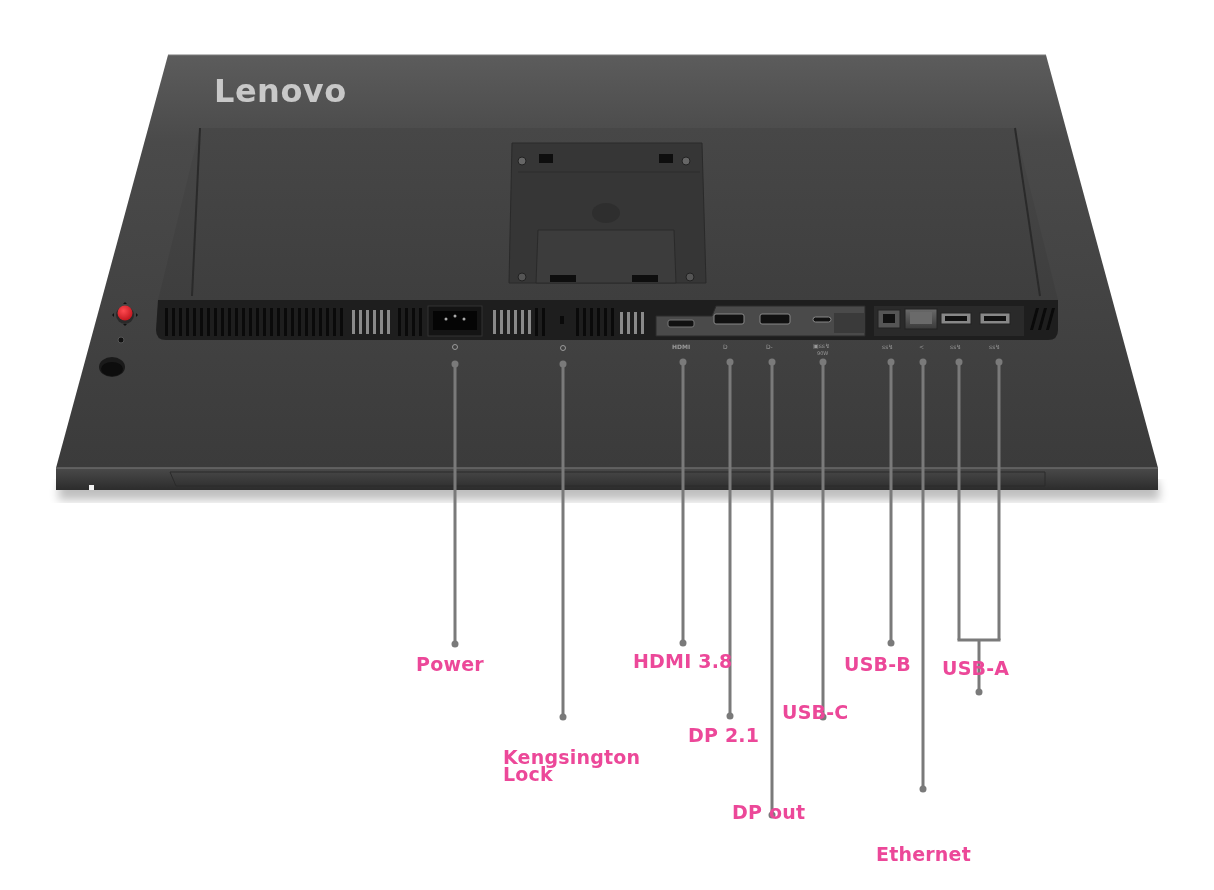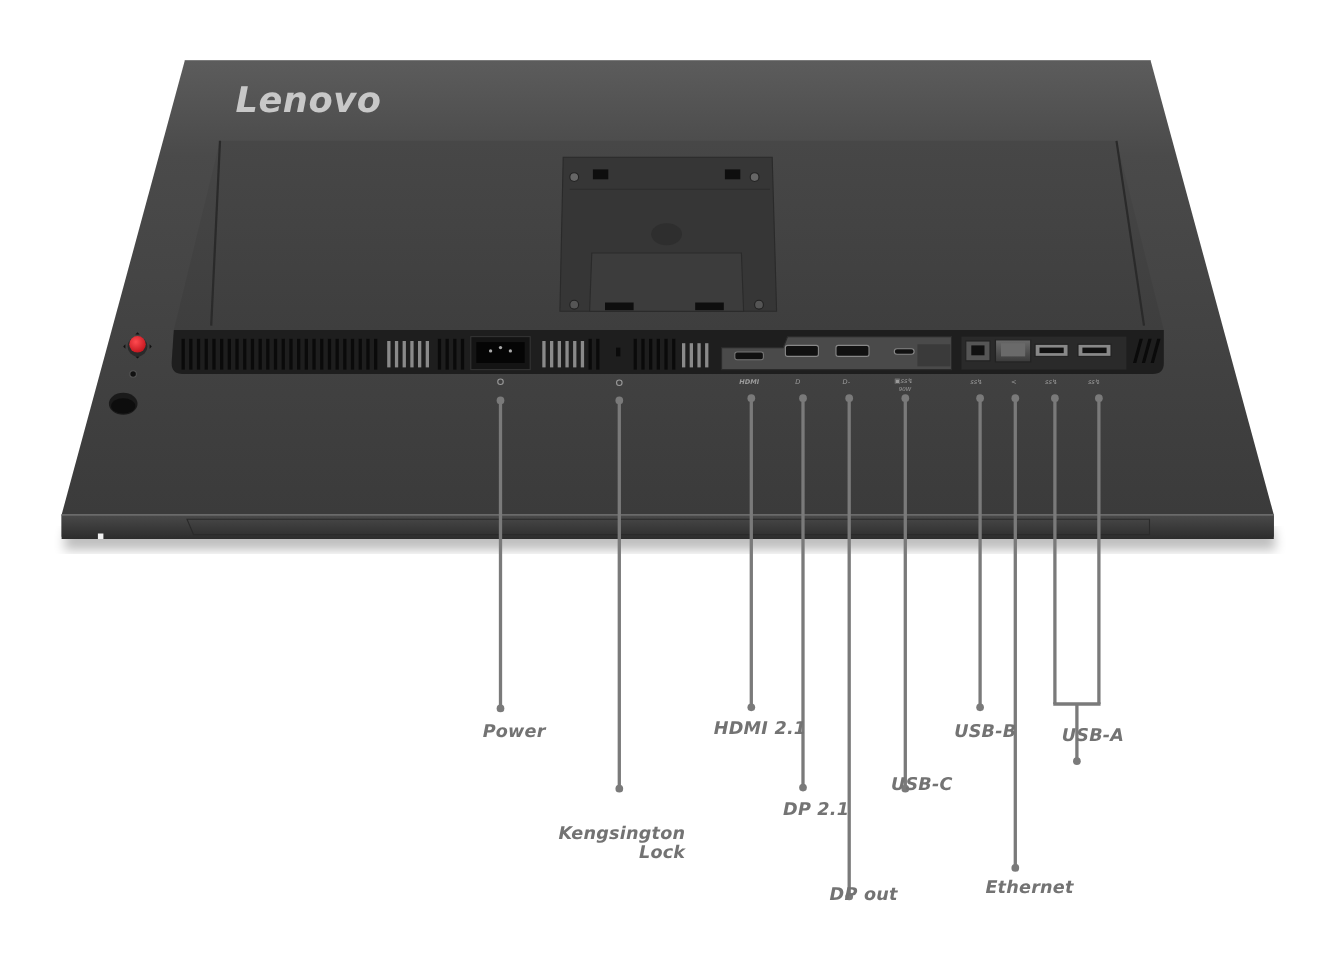--- a/index.html
+++ b/index.html
@@ -1,18 +1,18 @@
 <!DOCTYPE html>
 <html><head>
 <meta charset="utf-8">
 <style>
   html,body{margin:0;padding:0;background:#ffffff;}
   body{width:1214px;height:890px;position:relative;overflow:hidden;font-family:"DejaVu Sans","Liberation Sans",sans-serif;}
-  .stage{position:absolute;left:0;top:0;width:1214px;height:812px;font-style:italic;}
-  .label{position:absolute;color:#737373;font-weight:bold;font-size:16px;text-align:right;line-height:17px;letter-spacing:0.2px;white-space:pre-line;}
+  .stage{position:absolute;left:0;top:0;width:1214px;height:812px;}
+  .label{position:absolute;color:#ec4899;font-weight:bold;font-size:19px;text-align:left;line-height:17px;letter-spacing:0.2px;white-space:pre-line;}
   .logo{position:absolute;left:214px;top:72px;font-family:"DejaVu Sans","Liberation Sans",sans-serif;font-size:32px;font-weight:bold;color:#c8c8c8;letter-spacing:0.5px;}
 </style>
 </head>
 <body>
 
 <div class="stage">
 
 <svg width="1214" height="890" viewBox="0 0 1214 890" xmlns="http://www.w3.org/2000/svg">
   <defs>
     <linearGradient id="backGrad" x1="0" y1="0" x2="0" y2="1">
@@ -236,21 +236,21 @@
     <line x1="979" y1="640" x2="979" y2="692"></line>
         <circle cx="979" cy="692" r="3.5" stroke="none"></circle>
   </g>
 </svg>
 
 <div class="logo">Lenovo</div>
 
 <div class="label" style="left:416px;top:656px;width:80px;">Power</div>
 <div class="label" style="left:503px;top:749px;width:120px;">Kengsington
 Lock</div>
-<div class="label" style="left:633px;top:653px;width:100px;">HDMI 2.1</div>
+<div class="label" style="left:633px;top:653px;width:100px;">HDMI 3.8</div>
 <div class="label" style="left:688px;top:727px;width:84px;">DP 2.1</div>
 <div class="label" style="left:732px;top:804px;width:84px;">DP out</div>
 <div class="label" style="left:782px;top:704px;width:84px;">USB-C</div>
 <div class="label" style="left:844px;top:656px;width:80px;">USB-B</div>
-<div class="label" style="left:876px;top:798px;width:100px;">Ethernet</div>
+<div class="label" style="left:876px;top:846px;width:100px;">Ethernet</div>
 <div class="label" style="left:942px;top:660px;width:80px;">USB-A</div>
 
 </div>
 
 </body></html>

